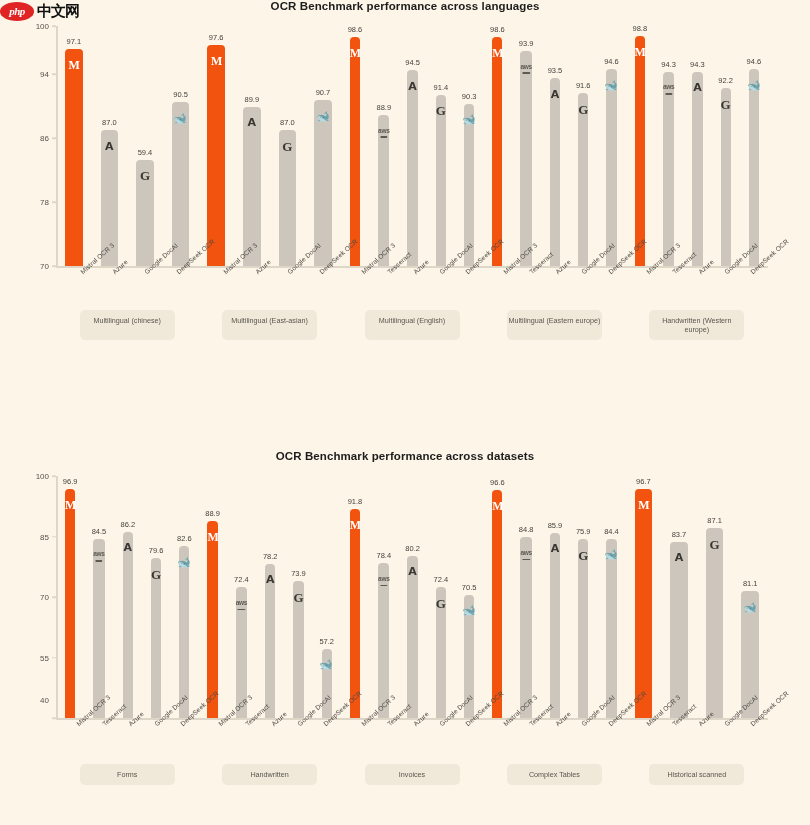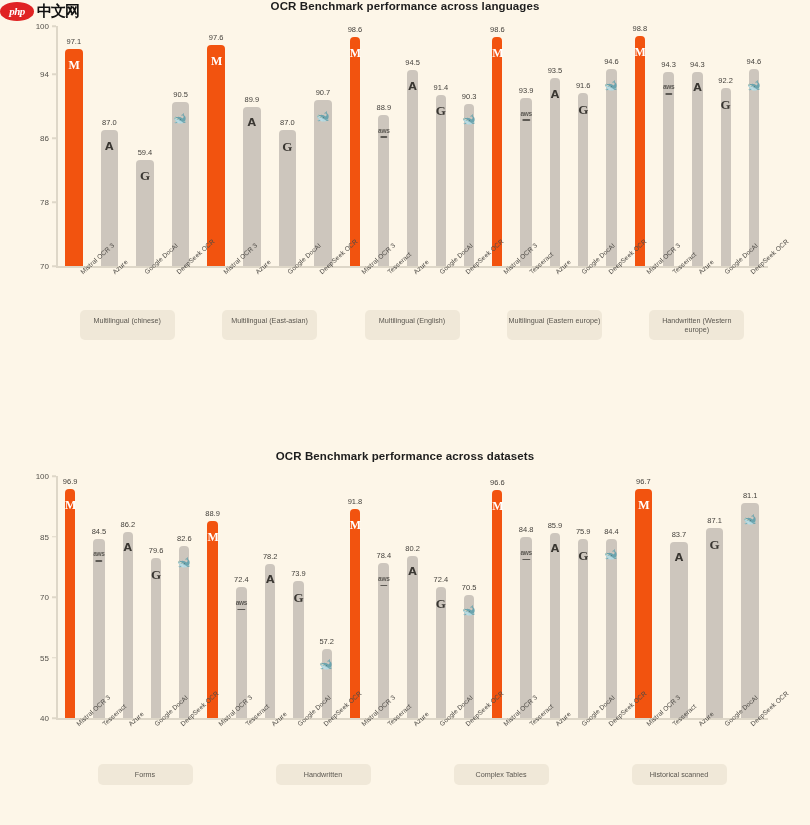--- a/index.html
+++ b/index.html
@@ -211,21 +211,21 @@
           </div>
           <div class="group">
             <div class="bars">
               <div class="bar-col">
                 <div class="bar accent" style="height: 228.8px;">
                   <div class="bar-value">98.6</div>
                   <div class="bar-icon g-mistral">M</div>
                 </div>
               </div>
               <div class="bar-col">
-                <div class="bar" style="height: 168px;">
+                <div class="bar" style="height: 215px;">
                   <div class="bar-value">93.9</div>
                   <div class="bar-icon g-aws">aws</div>
                 </div>
               </div>
               <div class="bar-col">
                 <div class="bar" style="height: 188px;">
                   <div class="bar-value">93.5</div>
                   <div class="bar-icon g-azure">A</div>
                 </div>
               </div>
@@ -387,21 +387,21 @@
         <div class="axis-line-y" style="height: 242px;"></div>
         <div class="axis-line-x" style="top: 242px;"></div>
         <div class="ytick" style="top: 0px;">100</div>
         <div class="ytick-mark" style="top: 0px;"></div>
         <div class="ytick" style="top: 60.5px;">85</div>
         <div class="ytick-mark" style="top: 60.5px;"></div>
         <div class="ytick" style="top: 121px;">70</div>
         <div class="ytick-mark" style="top: 121px;"></div>
         <div class="ytick" style="top: 181.5px;">55</div>
         <div class="ytick-mark" style="top: 181.5px;"></div>
-        <div class="ytick" style="top: 242px;">40</div>
+        <div class="ytick" style="top: 224px;">40</div>
         <div class="ytick-mark" style="top: 242px;"></div>
         <div class="groups" style="height: 242px;">
           <div class="group">
             <div class="bars">
               <div class="bar-col">
                 <div class="bar accent" style="height: 229.497px;">
                   <div class="bar-value">96.9</div>
                   <div class="bar-icon g-mistral">M</div>
                 </div>
               </div>
@@ -547,21 +547,21 @@
                   <div class="bar-icon g-azure">A</div>
                 </div>
               </div>
               <div class="bar-col">
                 <div class="bar" style="height: 189.97px;">
                   <div class="bar-value">87.1</div>
                   <div class="bar-icon g-google">G</div>
                 </div>
               </div>
               <div class="bar-col">
-                <div class="bar" style="height: 215px;">
+                <div class="bar" style="height: 127px;">
                   <div class="bar-value">81.1</div>
                   <div class="bar-icon g-deepseek">🐋</div>
                 </div>
               </div>
             </div>
           </div>
         </div>
         <div class="xticks" style="top: 242px;">
           <div class="xgroup">
             <div class="xtick">
@@ -649,20 +649,23 @@
             </div>
           </div>
         </div>
       </div>
     <div class="pills" id="pills-1" style="margin-top:46px;">
         <div class="pill-slot">
           <div class="pill">Forms</div>
         </div>
         <div class="pill-slot">
           <div class="pill">Handwritten</div>
+        </div>
+        <div class="pill-slot">
+          <div class="pill">Invoices</div>
         </div>
         <div class="pill-slot">
           <div class="pill">Complex Tables</div>
         </div>
         <div class="pill-slot">
           <div class="pill">Historical scanned</div>
         </div>
       </div>
   </div>
 </div>

